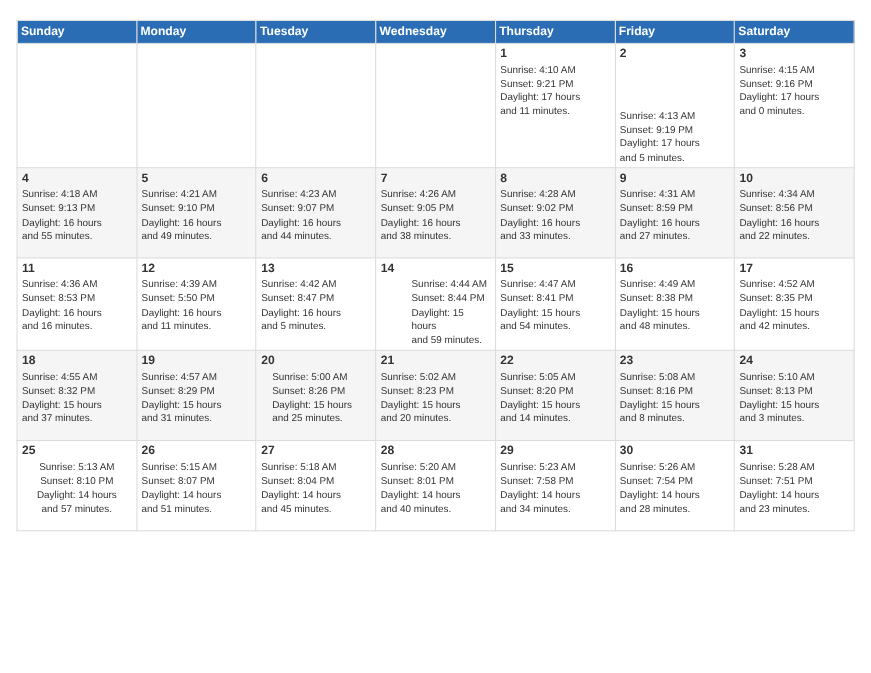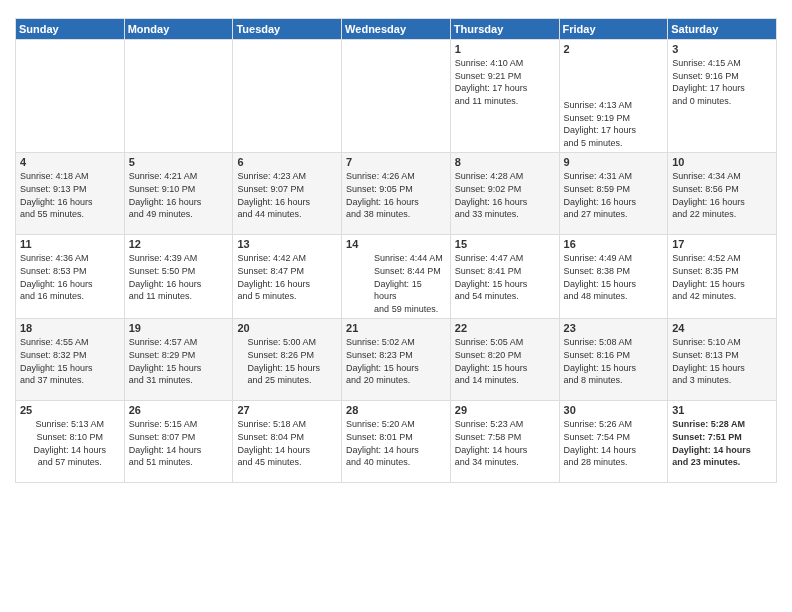--- a/index.html
+++ b/index.html
@@ -342,21 +342,21 @@
           </td>
           <td>
             <span class="day-number">30</span>
             <div class="cell-text" style="white-space: pre-line;">Sunrise: 5:26 AM
 Sunset: 7:54 PM
 Daylight: 14 hours
 and 28 minutes.</div>
           </td>
           <td>
             <span class="day-number">31</span>
-            <div class="cell-text" style="white-space: pre-line; font-weight: bold;">Sunrise: 5:28 AM
+            <div class="cell-text" style="white-space: pre-line;">Sunrise: 5:28 AM
 Sunset: 7:51 PM
 Daylight: 14 hours
 and 23 minutes.</div>
           </td>
         </tr>
       </tbody>
   </table>
 </div>
 
 </body></html>

